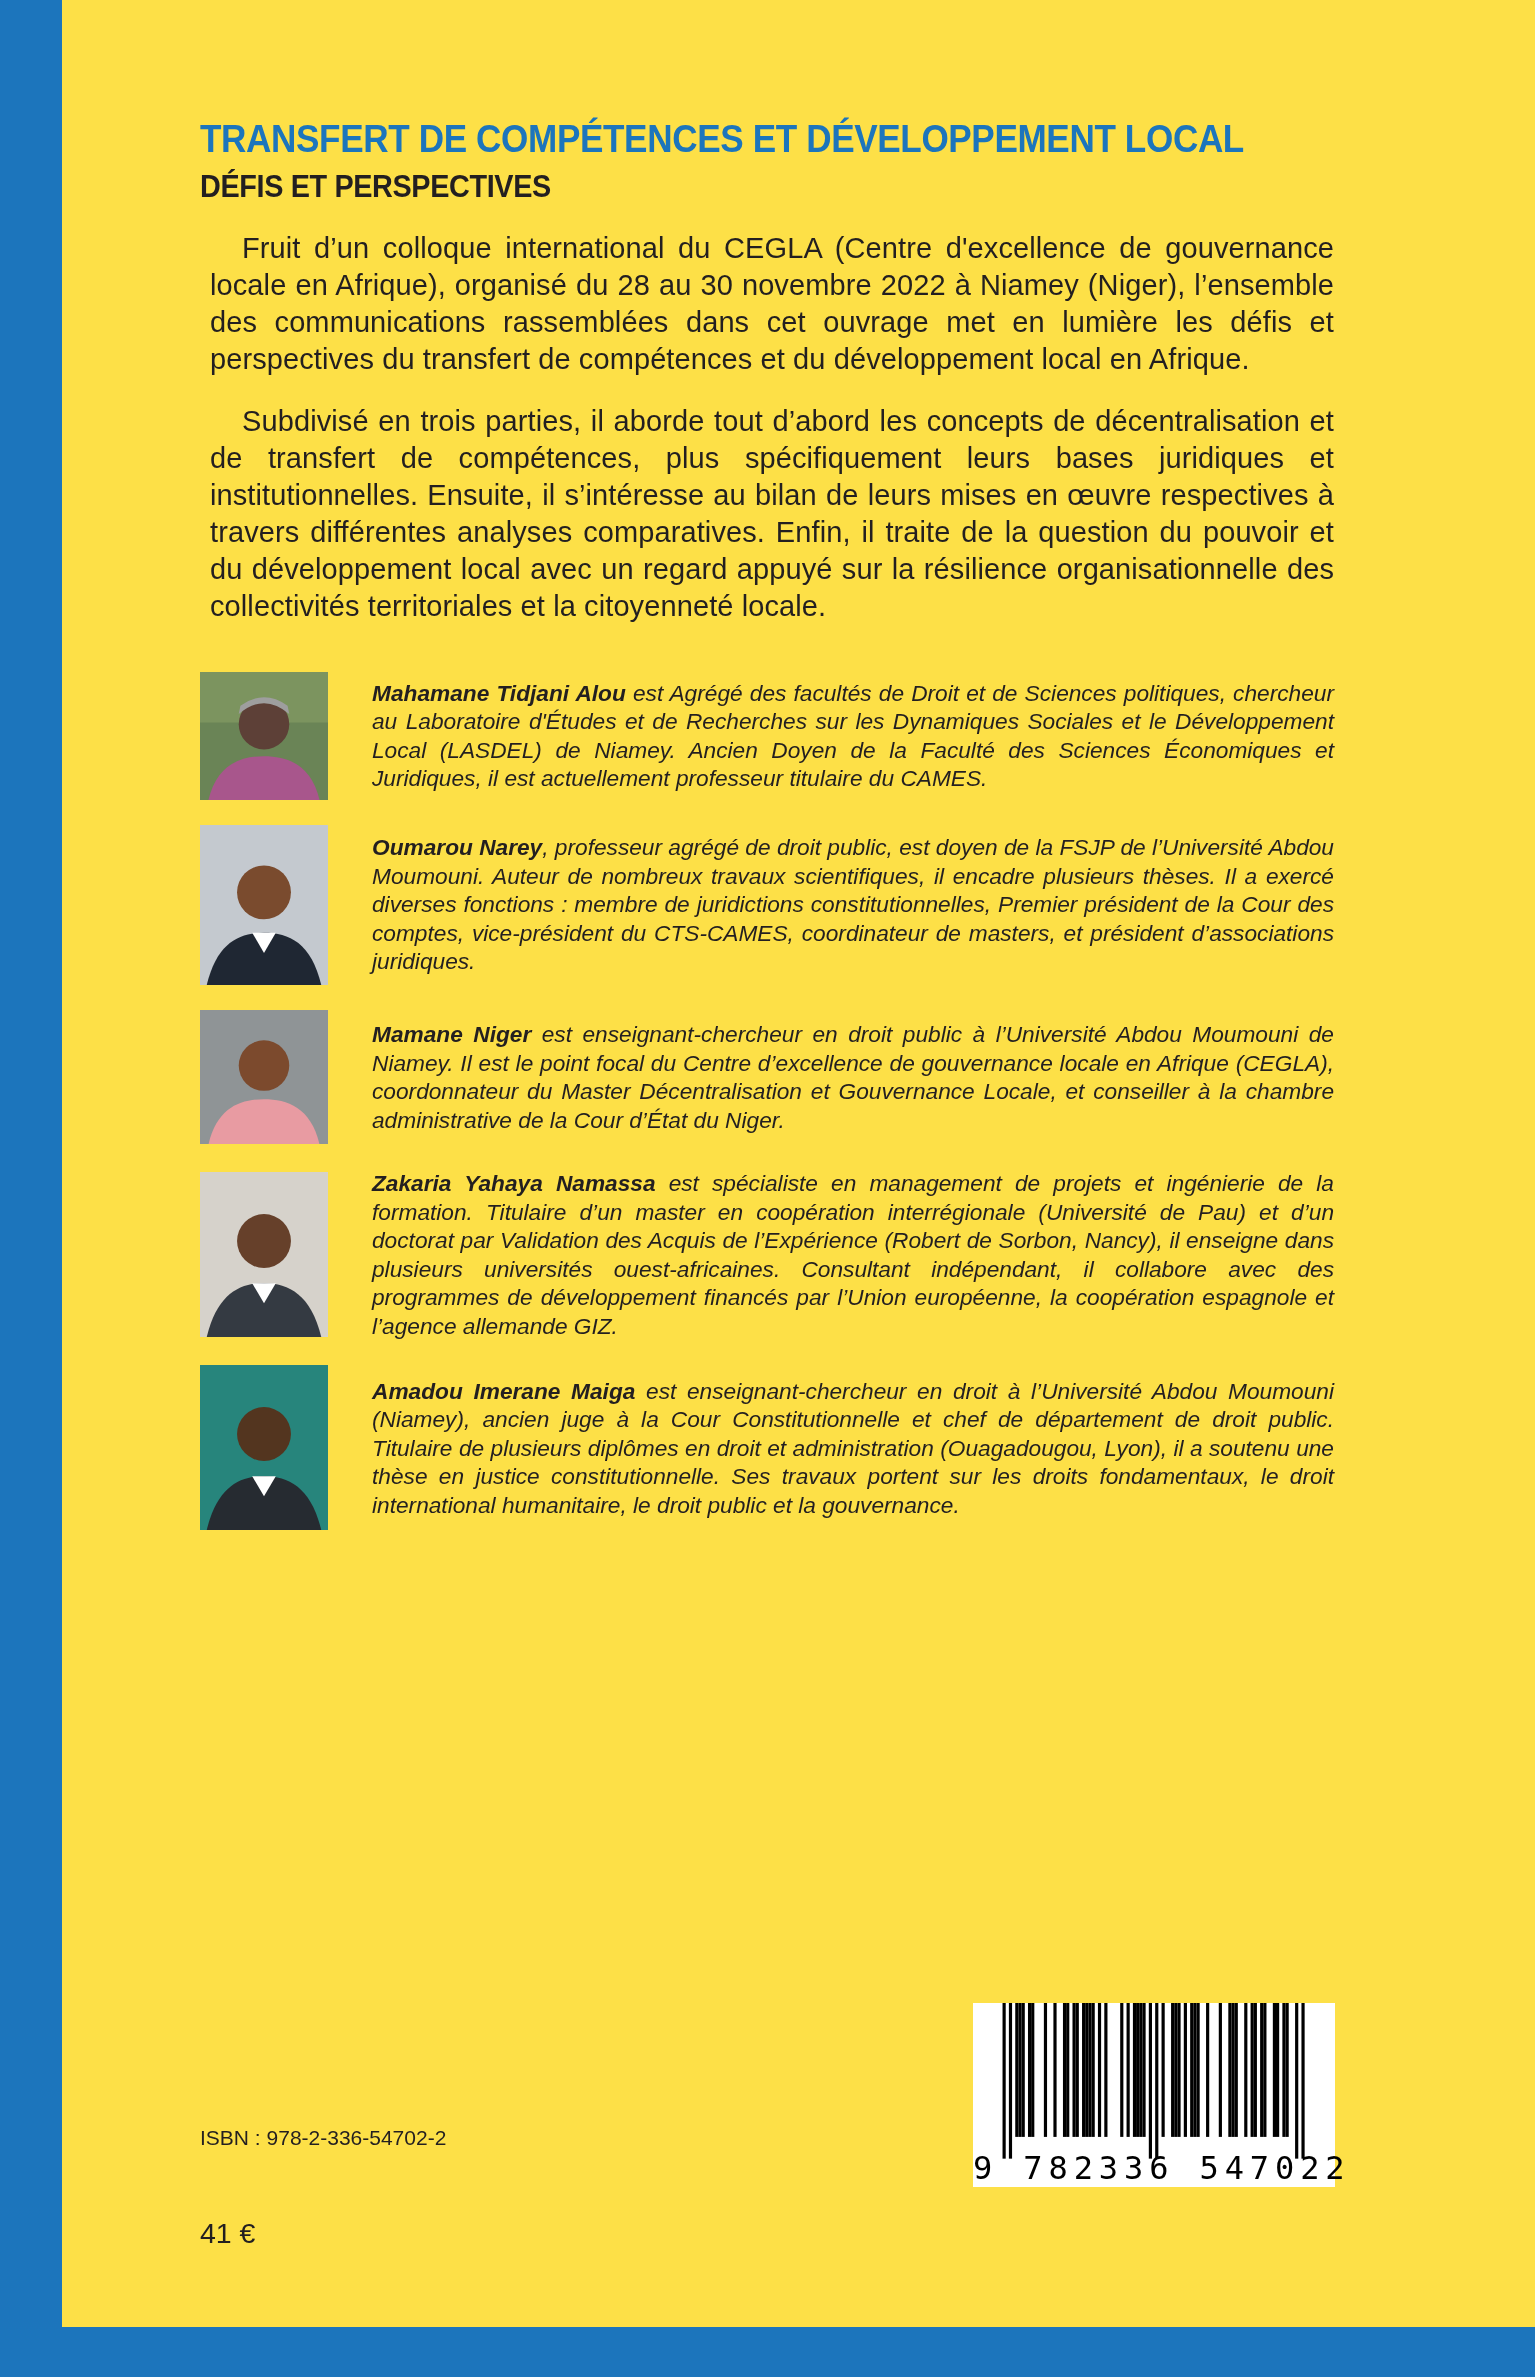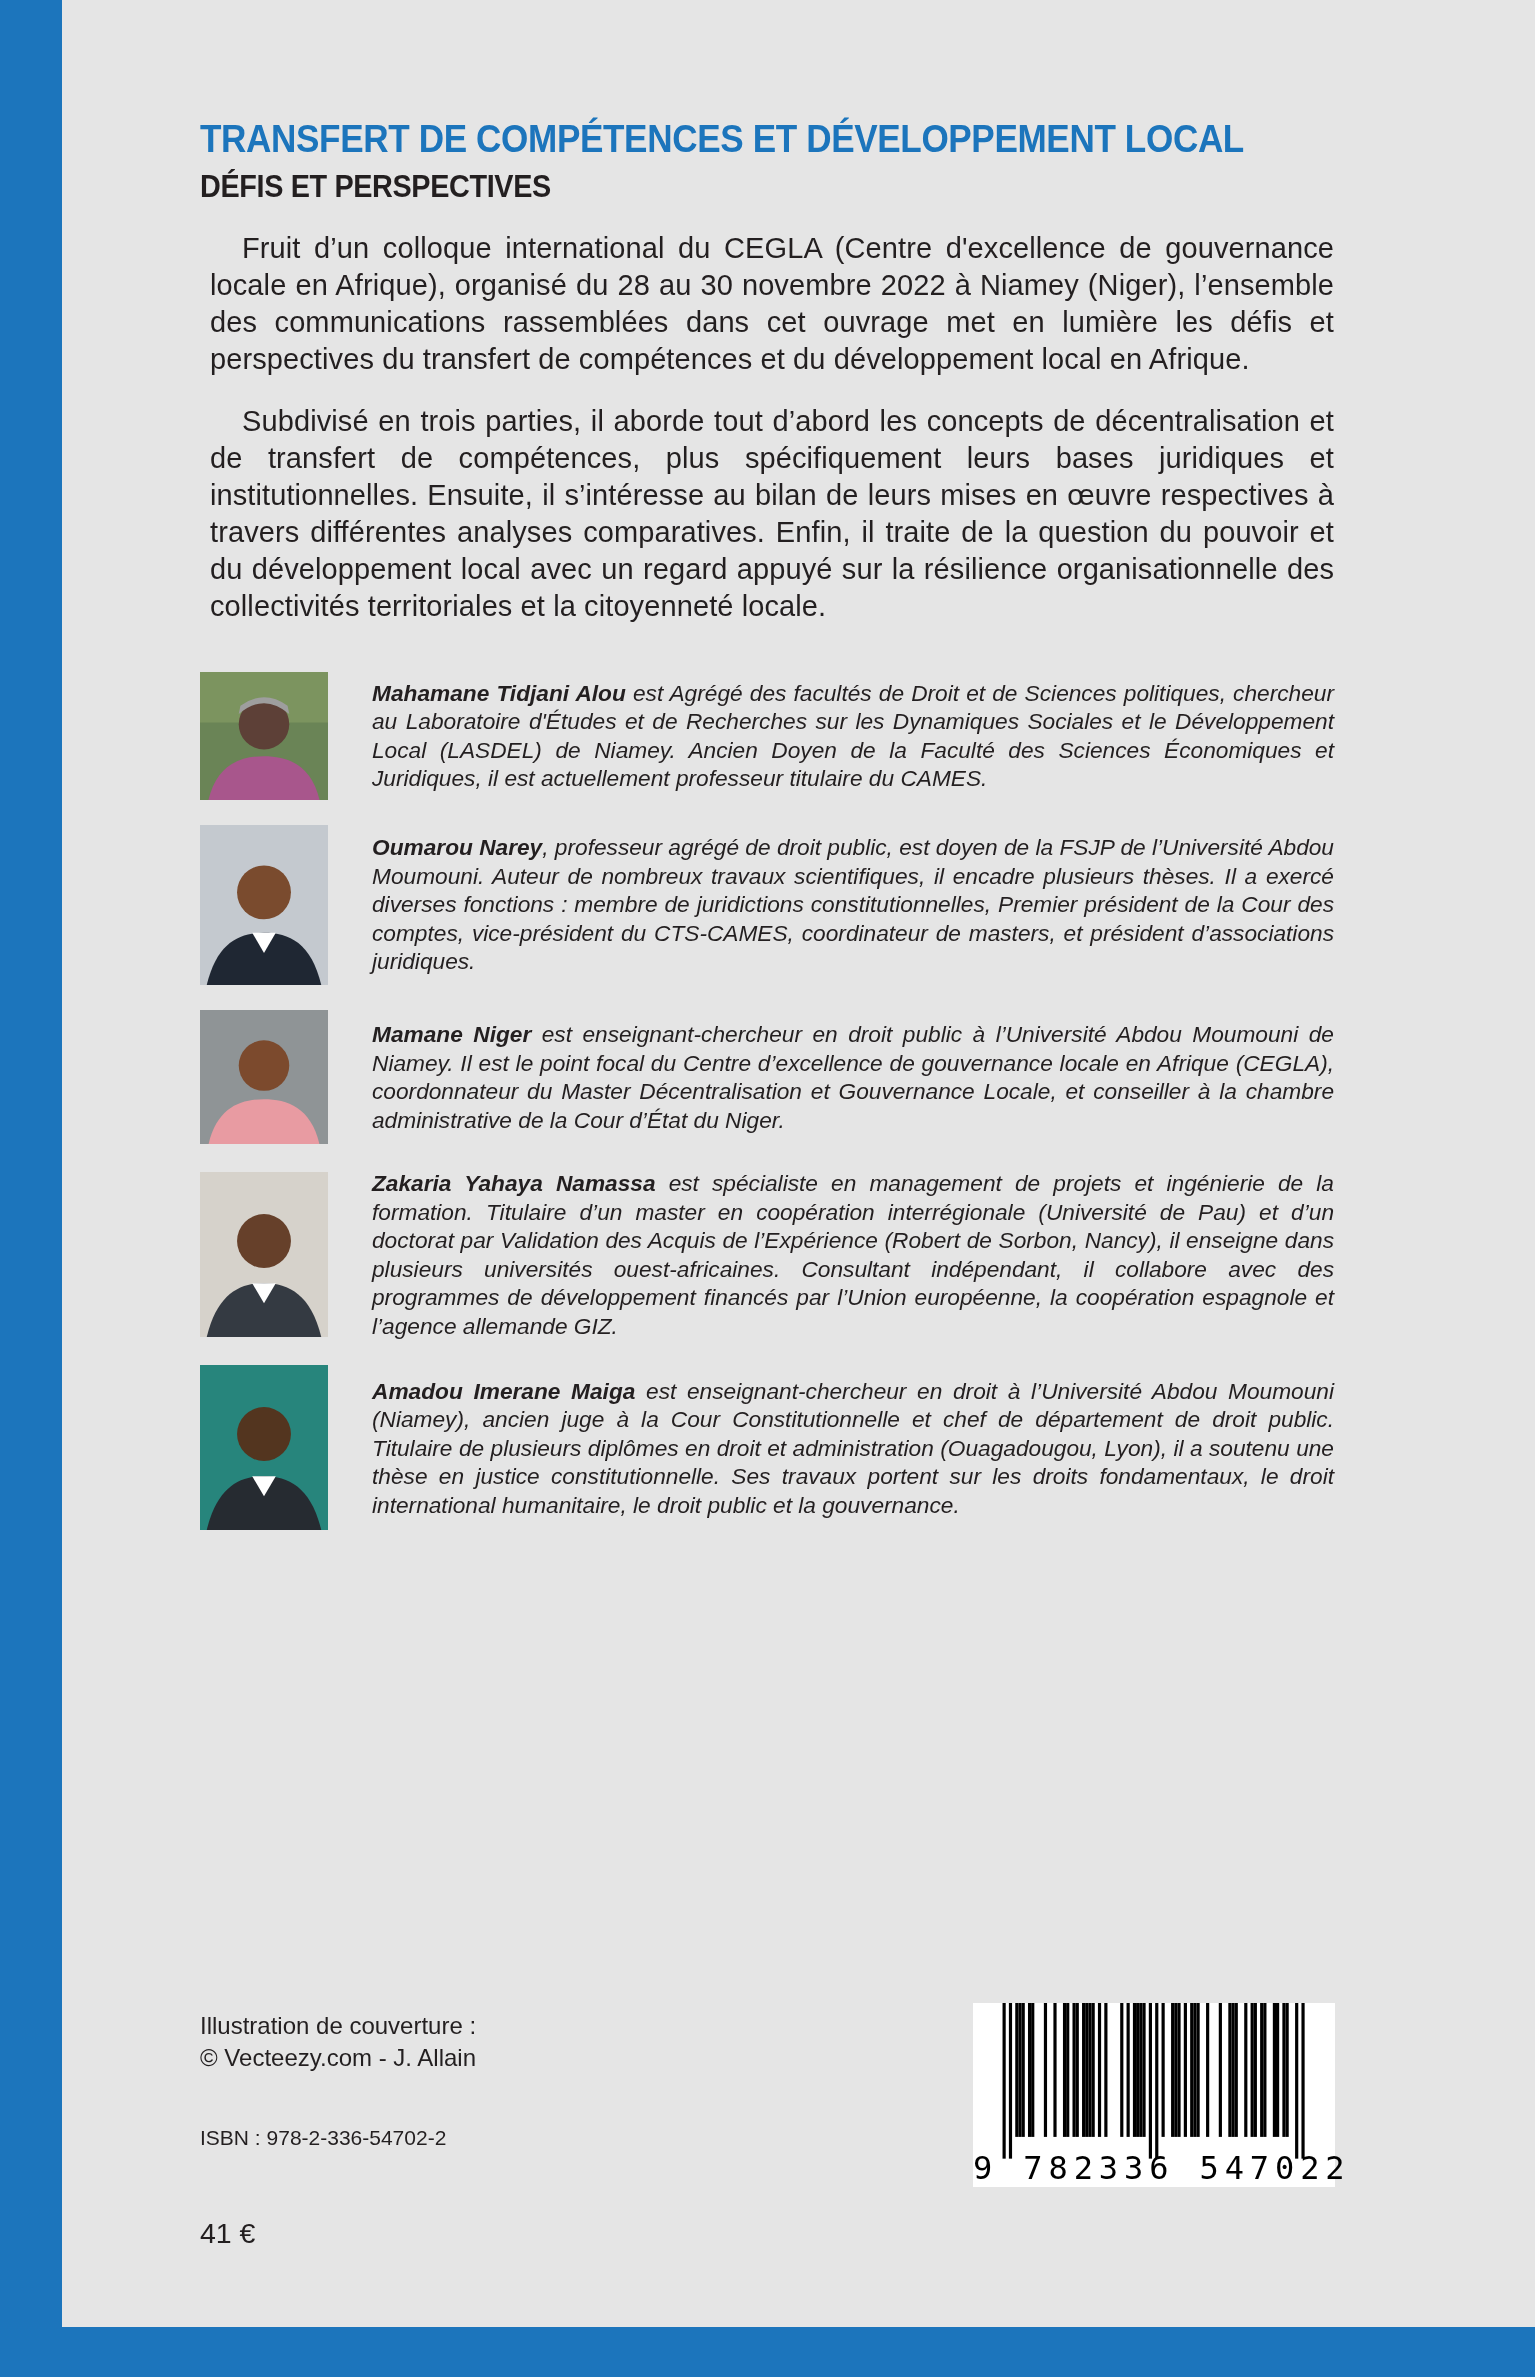--- a/index.html
+++ b/index.html
@@ -1,19 +1,19 @@
 <!DOCTYPE html>
 <html style="--accent: #1c75bc;font-size:13.4px"><head>
 <meta charset="utf-8">
 <style>
   * { margin:0; padding:0; box-sizing:border-box; }
   html, body { background:#ffffff; }
   body { width:1535px; }
   .page {
-    position:relative; width:1535px; height:2377px; background:#e5e5e5;
+    position:relative; width:1535px; height:2377px; background:#fde047;
     font-family:"Liberation Sans", sans-serif; color:#231f20; overflow:hidden;
   }
   .left-stripe { position:absolute; left:0; top:0; width:62px; height:2377px; background:var(--accent,#1c75bc); }
   .bottom-stripe { position:absolute; left:0; bottom:0; width:1535px; height:50px; background:var(--accent,#1c75bc); }
 
   .content { position:absolute; left:200px; top:117px; width:1134px; }
 
   .title {
     color:var(--accent,#1c75bc); font-size:39px; font-weight:bold; white-space:nowrap;
     transform:scaleX(0.9); transform-origin:left center; letter-spacing:-0.4px;
@@ -118,24 +118,20 @@
             <path d="M8 196 C20 146 46 132 76 132 C106 132 132 146 144 196 Z" fill="#262b31"></path>
             <path d="M62 132 L76 156 L90 132 Z" fill="#ffffff"></path>
           </svg>
         </div>
         <p class="bio-text"><span class="bio-name">Amadou Imerane Maiga</span><span> est enseignant-chercheur en droit à l’Université Abdou Moumouni (Niamey), ancien juge à la Cour Constitutionnelle et chef de département de droit public. Titulaire de plusieurs diplômes en droit et administration (Ouagadougou, Lyon), il a soutenu une thèse en justice constitutionnelle. Ses travaux portent sur les droits fondamentaux, le droit international humanitaire, le droit public et la gouvernance.</span></p>
       </div>
 
     </div>
   </div>
 
-  <div class="credit">
-    <div>Illustration de couverture :</div>
-    <div>© Vecteezy.com - J. Allain</div>
-  </div>
 
   <div class="isbn">ISBN : 978-2-336-54702-2</div>
   <div class="price">41 €</div>
 
   <div class="barcode">
     <svg id="barcode-bars" viewBox="0 0 400 190">
         <rect x="19.0" y="0" width="3.8" height="186" fill="#000"></rect>
         <rect x="26.6" y="0" width="3.8" height="186" fill="#000"></rect>
         <rect x="34.2" y="0" width="3.8" height="160" fill="#000"></rect>
         <rect x="38.0" y="0" width="3.8" height="160" fill="#000"></rect>

